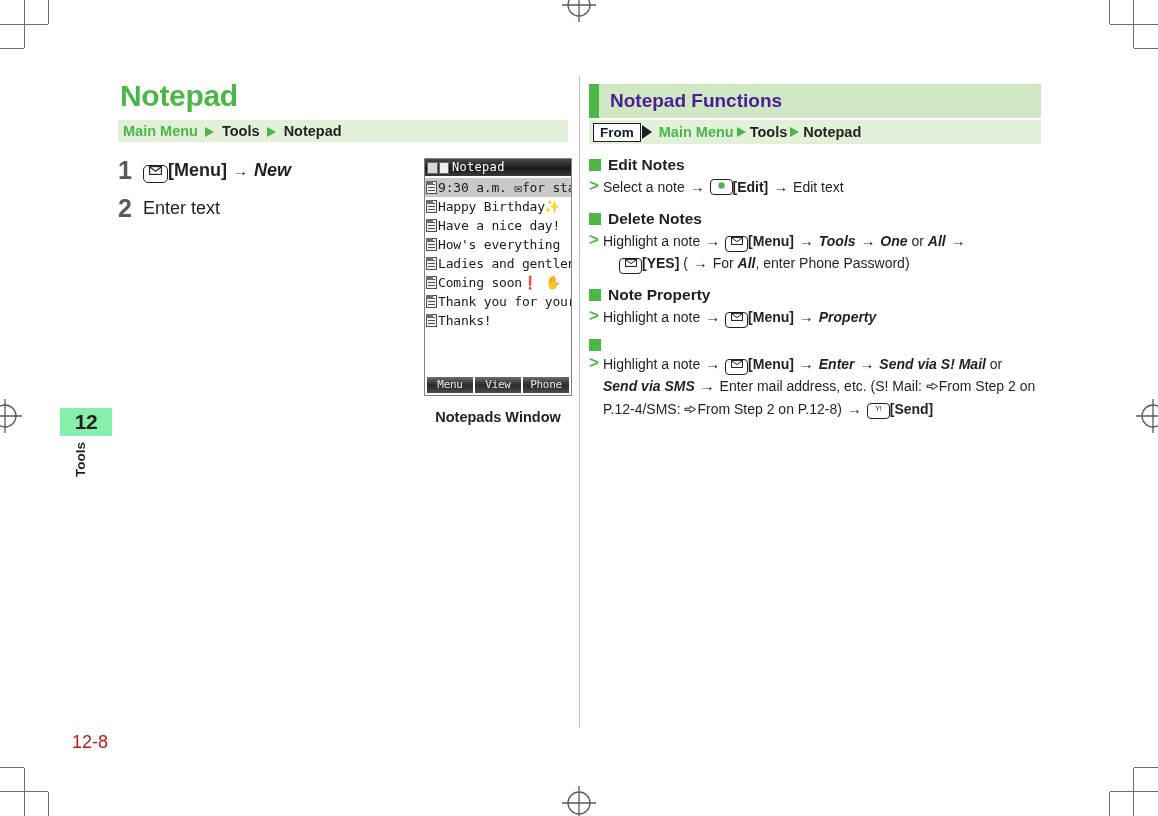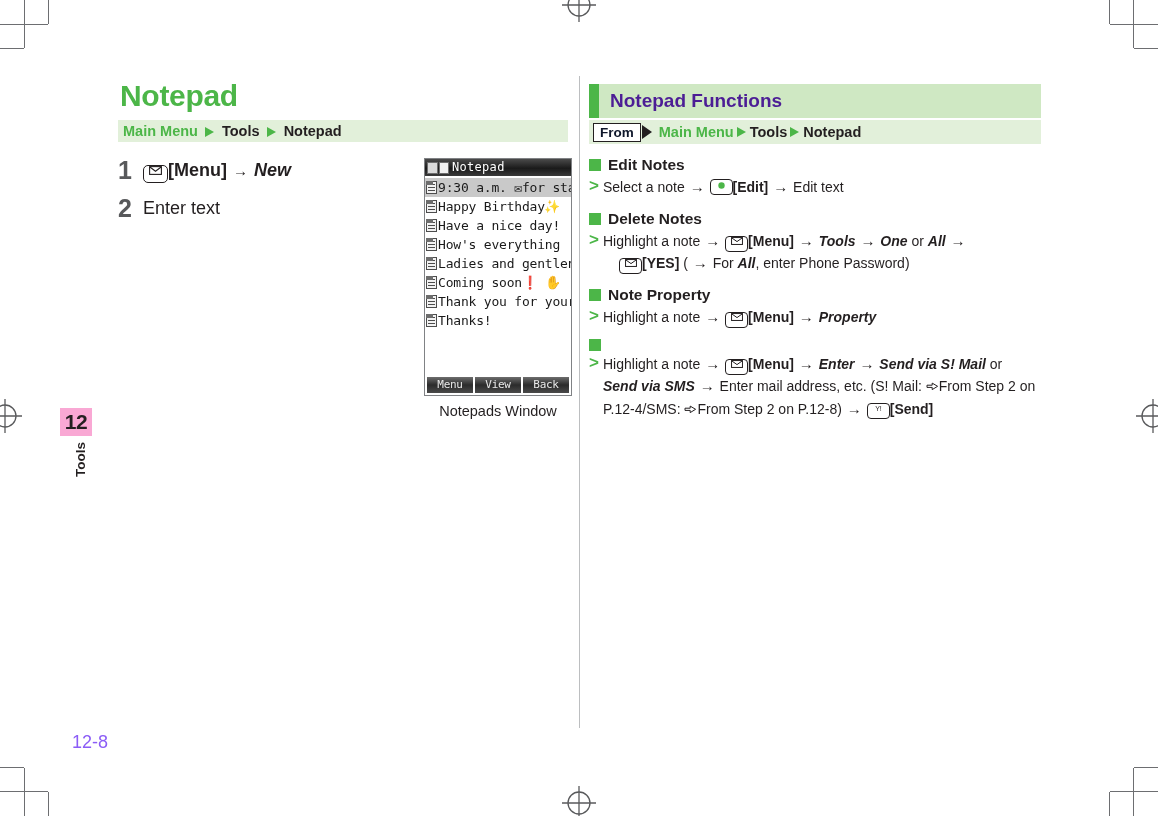--- a/index.html
+++ b/index.html
@@ -52,46 +52,46 @@
 
   
   .chapter-tab {
     position: absolute;
     left: 60px;
     top: 408px;
     width: 40px;
     text-align: center;
   }
   .chapter-num {
-    background: #f9a8d4;
+    background: #86efac;
     color: #231f20;
     font-weight: bold;
     font-size: 21px;
     line-height: 28px;
     height: 28px;
-    width: 32px;
+    width: 52px;
     letter-spacing: -0.5px;
   }
   .chapter-name {
     margin-top: 6px;
     font-size: 13.5px;
     font-weight: bold;
     writing-mode: vertical-rl;
     transform: rotate(180deg);
     display: inline-block;
     color: #231f20;
     letter-spacing: 0px;
   }
 
   .page-number {
     position: absolute;
     left: 72px;
     top: 732px;
     font-size: 18px;
-    color: #8b5cf6;
+    color: #b91c1c;
   }
 
   
   .col-divider {
     position: absolute;
     left: 579px;
     top: 76px;
     width: 1px;
     height: 652px;
     background: #bcbec0;
@@ -272,24 +272,24 @@
   .softkey {
     flex: 1 1 0;
     background: linear-gradient(#6d6d6d, #2b2b2b 50%, #4a4a4a);
     color: #e8e8e8;
     font-size: 11px;
     line-height: 16px;
     text-align: center;
     letter-spacing: -0.3px;
   }
   .phone-caption {
-    margin-top: 7px;
+    margin-top: 13px;
     text-align: center;
     font-size: 14.5px;
-    font-weight: normal;
+    font-weight: bold;
     font-family: "Liberation Sans", sans-serif;
     color: #231f20;
   }
 
   
   .right-col {
     position: absolute;
     left: 589px;
     top: 84px;
     width: 452px;
@@ -538,21 +538,21 @@
         <span class="note-ic">
             <span class="tag"></span>
           </span>
         <span class="plist-txt">Thanks!</span>
       </div>
     </div>
 
     <div class="phone-softkeys">
       <div class="softkey">Menu</div>
       <div class="softkey">View</div>
-      <div class="softkey">Back</div>
+      <div class="softkey">Phone</div>
     </div>
 
   </div>
   <div class="phone-caption">Notepads Window</div>
 </div>
 
 <div class="right-col">
 
   <div class="fn-header">
     <span class="greenbar"></span>

